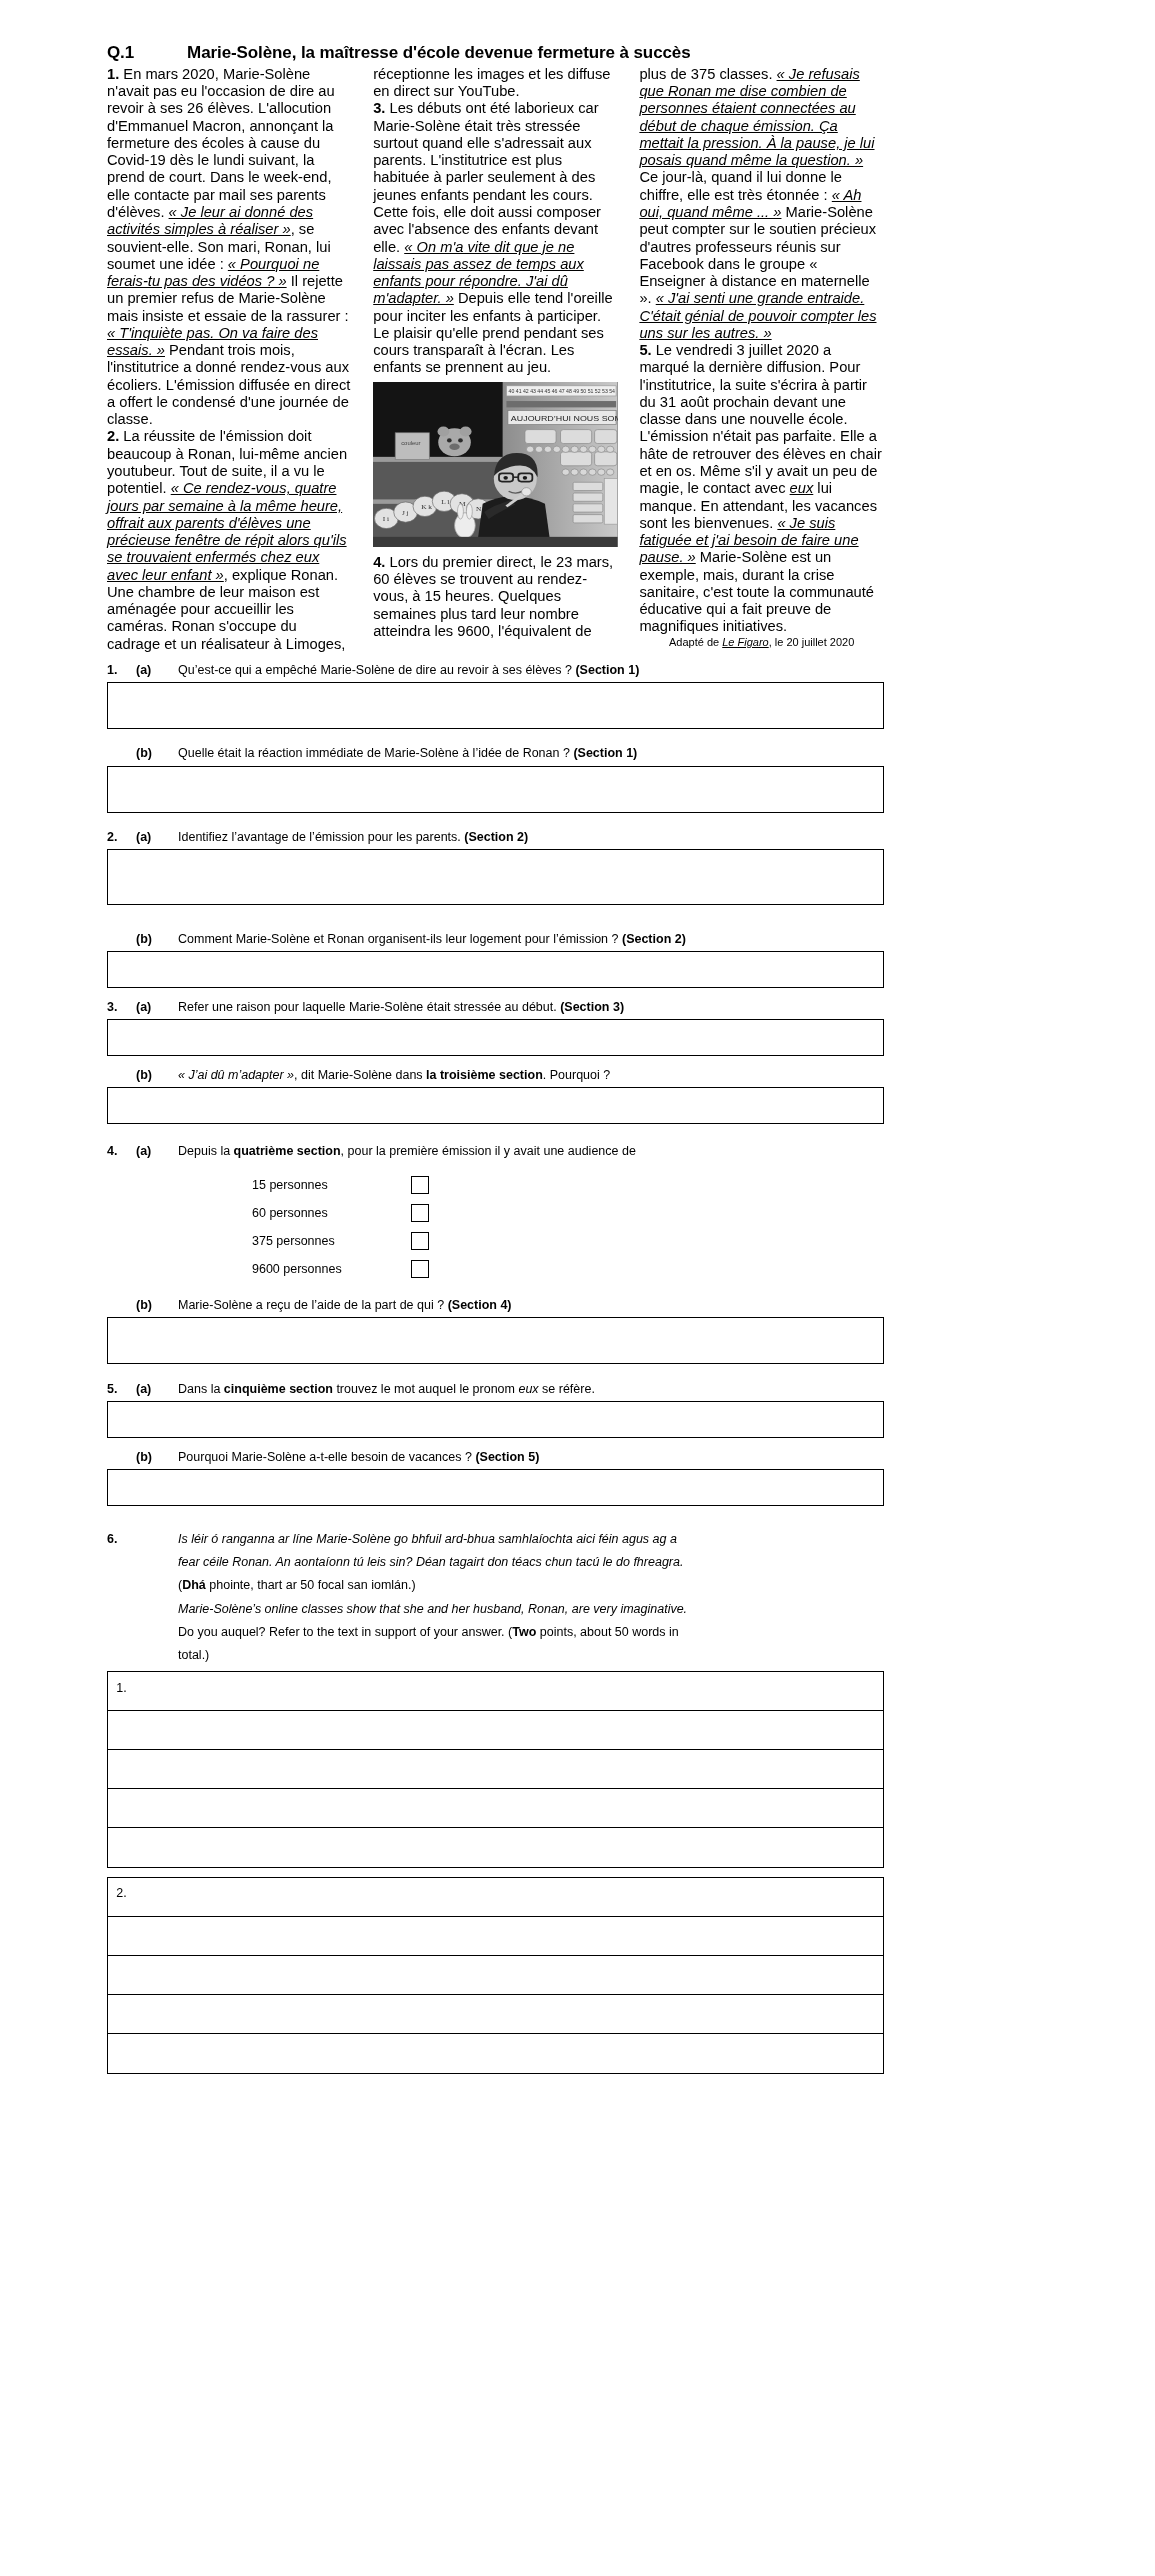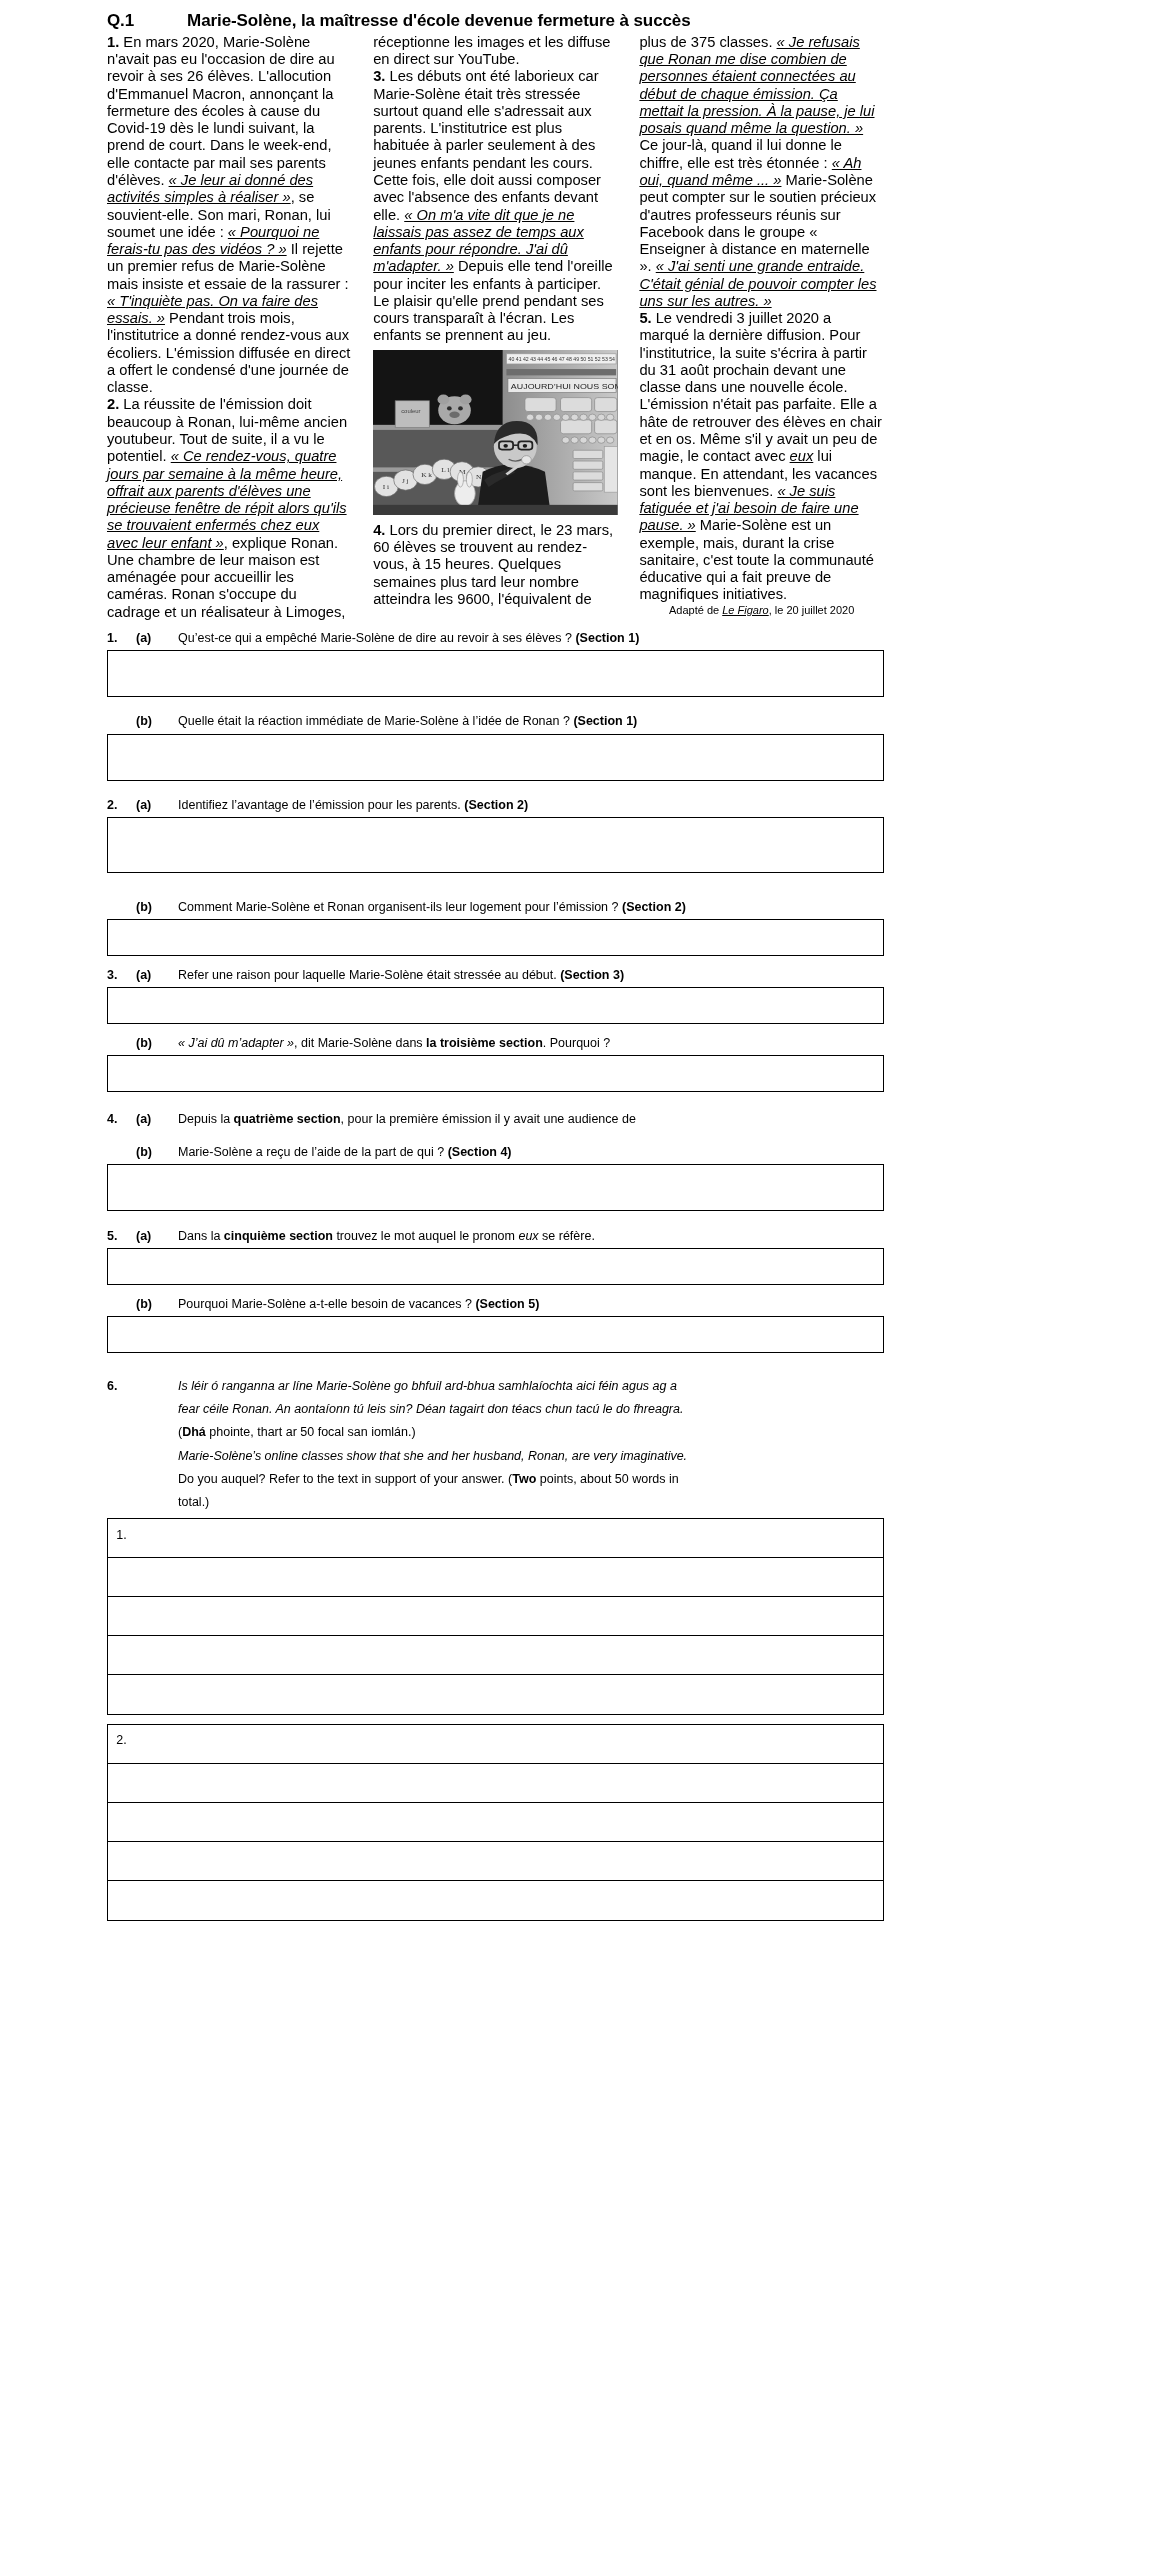--- a/index.html
+++ b/index.html
@@ -6,20 +6,21 @@
   body{
     font-family:"Liberation Sans", sans-serif;
     color:#000;
     width:1155px;
     -webkit-font-smoothing:antialiased;
   }
   .page{
     width:993px;
     box-sizing:border-box;
     padding:11.4px 109px 25.4px 107px;
+    margin-top:32px;
   }
 
   
   .head-row{
     display:flex;
     align-items:baseline;
     font-weight:bold;
     font-size:17px;
     margin:0 0 2.5px 0;
     letter-spacing:-0.1px;
@@ -341,20 +342,38 @@
     </div>
     <div class="ansbox h58"></div>
     <div class="spacer30"></div>
 
     <div class="qline">
       <span class="qnum">4.</span>
       <span class="qlet">(a)</span>
       <span class="qtext"><span>Depuis la </span><b>quatrième section</b><span>, pour la première émission il y avait une audience de</span></span>
     </div>
 
+    <div class="mcq">
+      <div class="mcq-row">
+        <span class="mcq-label">15 personnes</span>
+        <span class="checkbox"></span>
+      </div>
+      <div class="mcq-row">
+        <span class="mcq-label">60 personnes</span>
+        <span class="checkbox"></span>
+      </div>
+      <div class="mcq-row">
+        <span class="mcq-label">375 personnes</span>
+        <span class="checkbox"></span>
+      </div>
+      <div class="mcq-row">
+        <span class="mcq-label">9600 personnes</span>
+        <span class="checkbox"></span>
+      </div>
+    </div>
 
     <div class="spacer22"></div>
     <div class="qline indent46">
       <span class="qlet">(b)</span>
       <span class="qtext"><span>Marie-Solène a reçu de l’aide de la part de qui ?  </span><b>(Section 4)</b></span>
     </div>
     <div class="ansbox h74"></div>
     <div class="spacer26"></div>
 
     <div class="qline">

